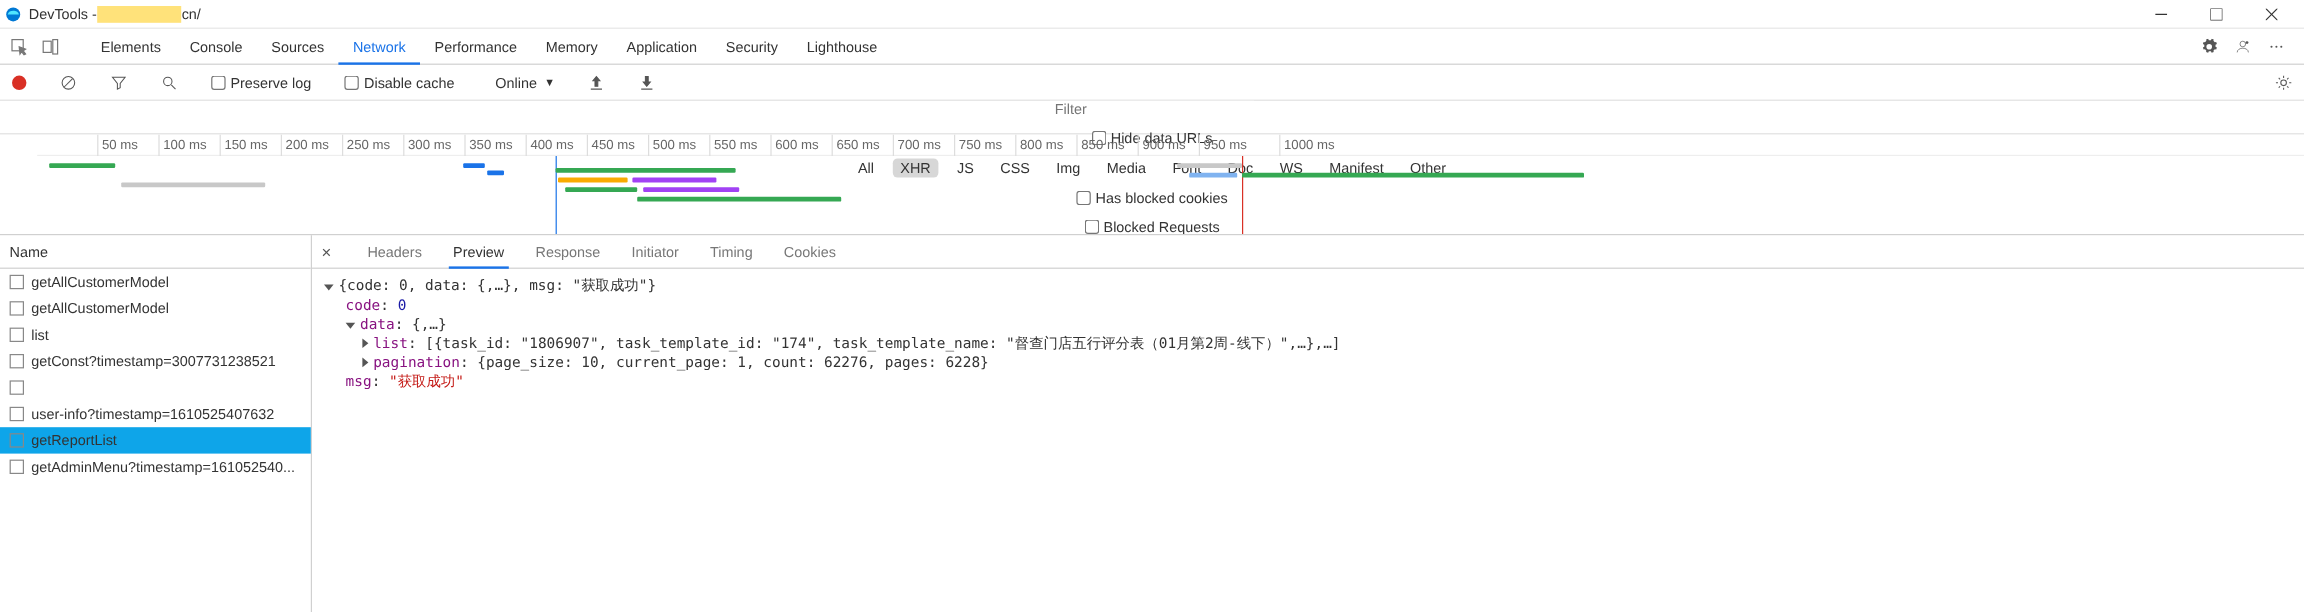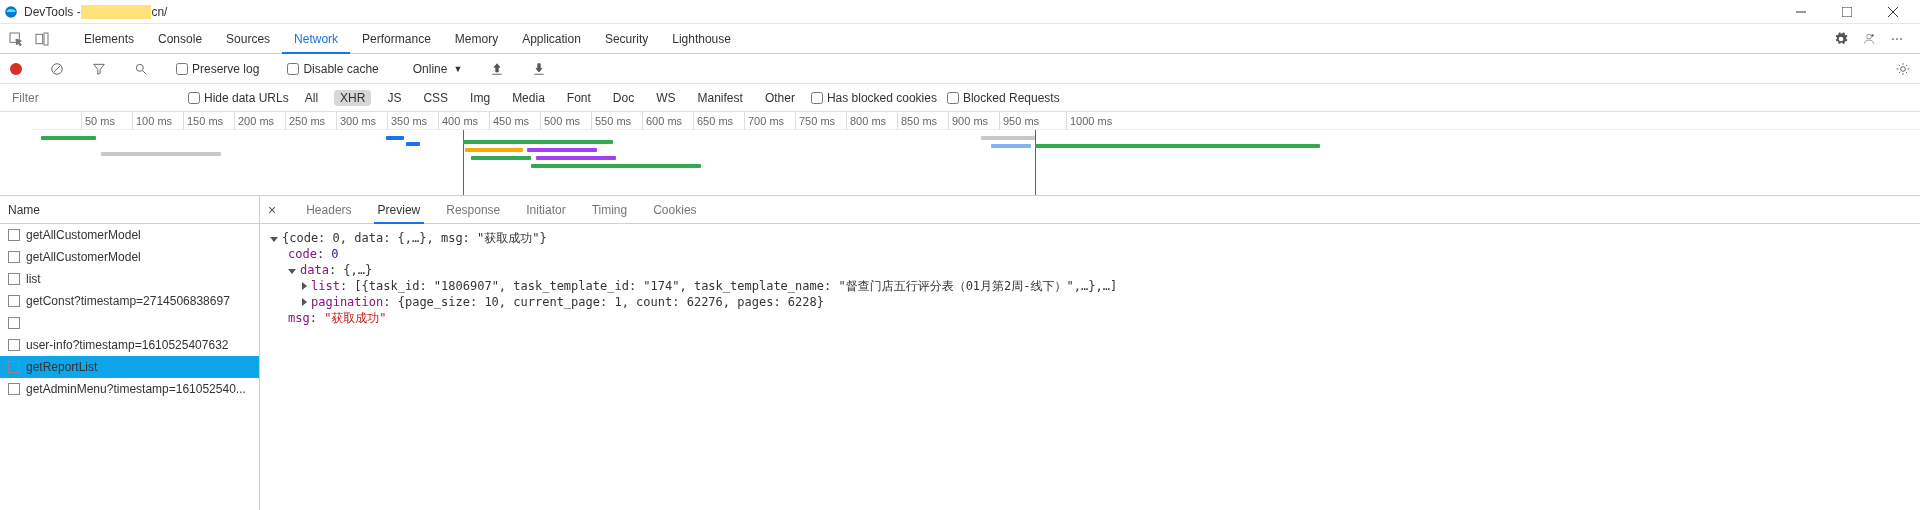--- a/index.html
+++ b/index.html
@@ -23,21 +23,21 @@
   
   .toolbar { height:30px; display:flex; align-items:center; border-bottom:1px solid #e0e0e0; padding:0 10px; gap:28px; }
   .toolbar .rec { width:12px; height:12px; border-radius:50%; background:#d93025; }
   .toolbar svg.ico { width:14px; height:14px; stroke:#555; fill:none; stroke-width:1.5; }
   .toolbar .funnel { stroke:#d93025; }
   .toolbar label { display:flex; align-items:center; gap:4px; }
   .toolbar input[type=checkbox]{ width:12px; height:12px; }
   .toolbar .online { display:flex; align-items:center; gap:6px; padding-left:6px;}
   .toolbar .settings-right { margin-left:auto; }
   
-  .filterrow { height:28px; display:flex; align-items:center; border-bottom:1px solid #e0e0e0; padding:0 8px; gap:10px; }
+  .filterrow { height:28px; display:flex; align-items:center; border-bottom:1px solid #e0e0e0; padding:0 25px; gap:10px;flex-direction:column; }
   .filterrow .filter-input { width:170px; height:20px; border:none; outline:none; padding:0 4px; font-size:12px; color:#888;}
   .filterrow label { display:flex; align-items:center; gap:4px; }
   .filterrow input[type=checkbox]{ width:12px; height:12px; }
   .type-filters { display:flex; gap:10px; }
   .type-filter { padding:1px 6px; border-radius:4px; font-size:12px;}
   .type-filter.active { background:#d7d7d7; }
   
   .timeline { position:relative; height:84px; border-bottom:1px solid #d0d0d0; overflow:hidden;padding-left:31px;}
   .timeline .ticks { position:relative; height:18px; border-bottom:1px solid #eee;}
   .tick { position:absolute; top:0; height:18px; border-left:1px solid #ddd; padding-left:3px; line-height:18px; color:#666; font-size:11px;}
@@ -258,21 +258,21 @@
         <div class="row">
           <span class="cb"></span>
           <span>getAllCustomerModel</span>
         </div>
         <div class="row">
           <span class="cb"></span>
           <span>list</span>
         </div>
         <div class="row">
           <span class="cb"></span>
-          <span>getConst?timestamp=2714506838697</span>
+          <span>getConst?timestamp=3007731238521</span>
         </div>
         <div class="row">
           <span class="cb"></span>
         </div>
         <div class="row">
           <span class="cb"></span>
           <span>user-info?timestamp=1610525407632</span>
         </div>
         <div class="row active">
           <span class="cb"></span>

